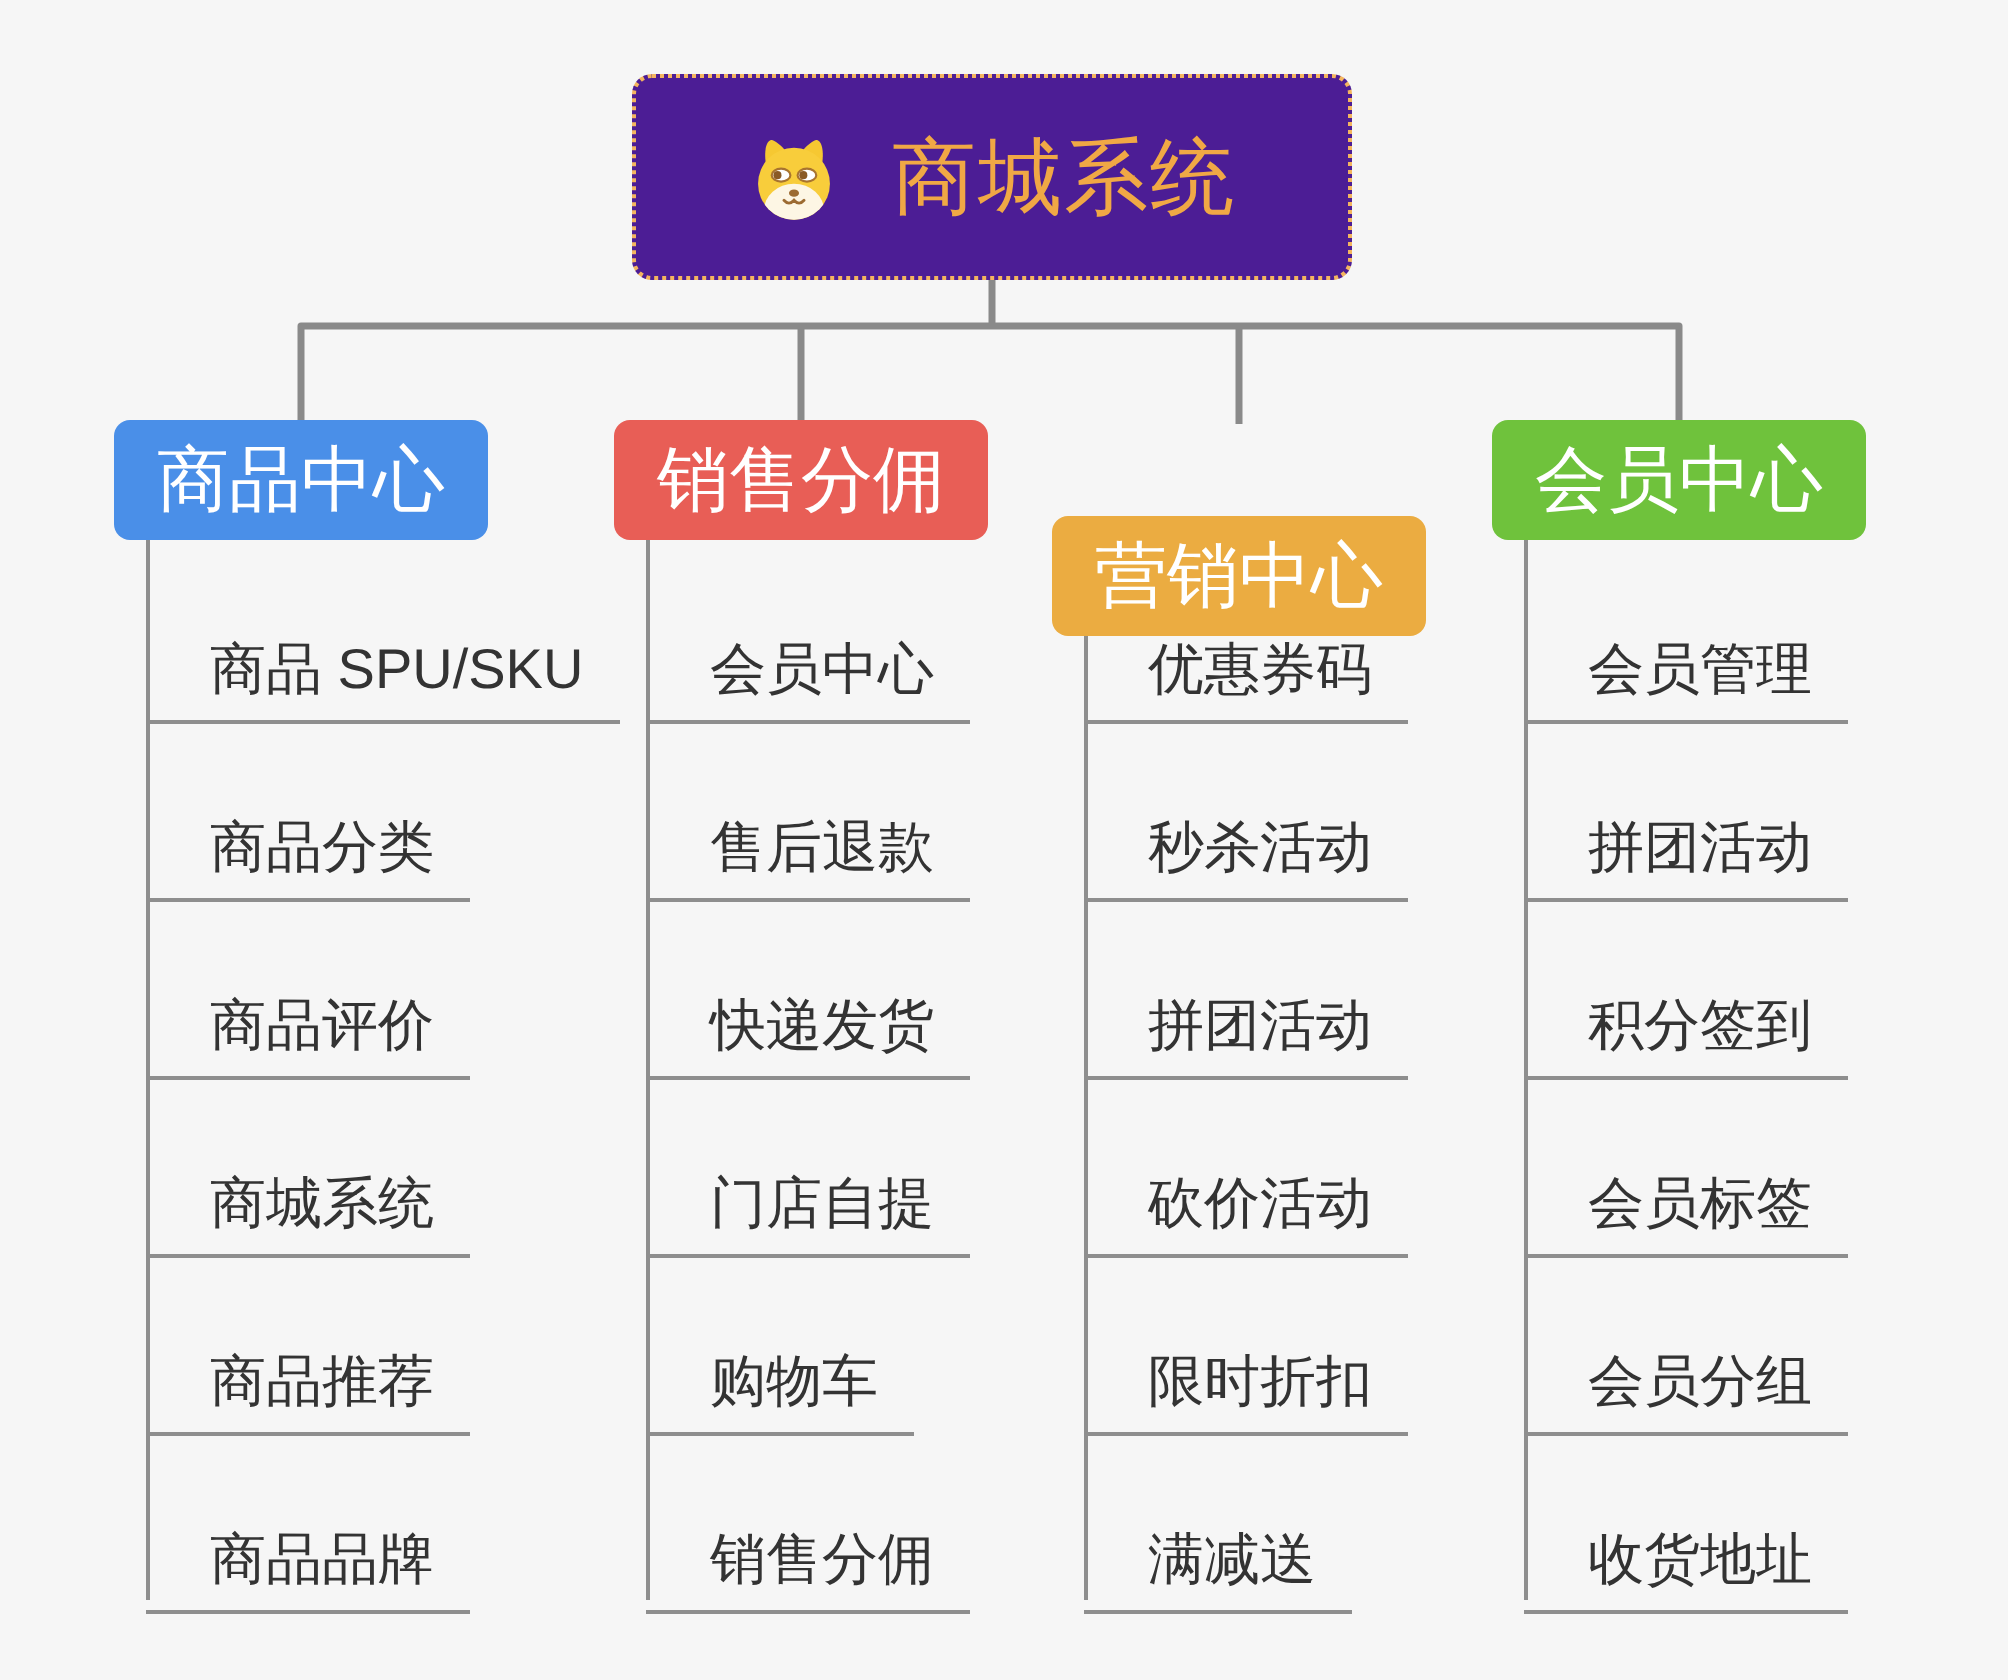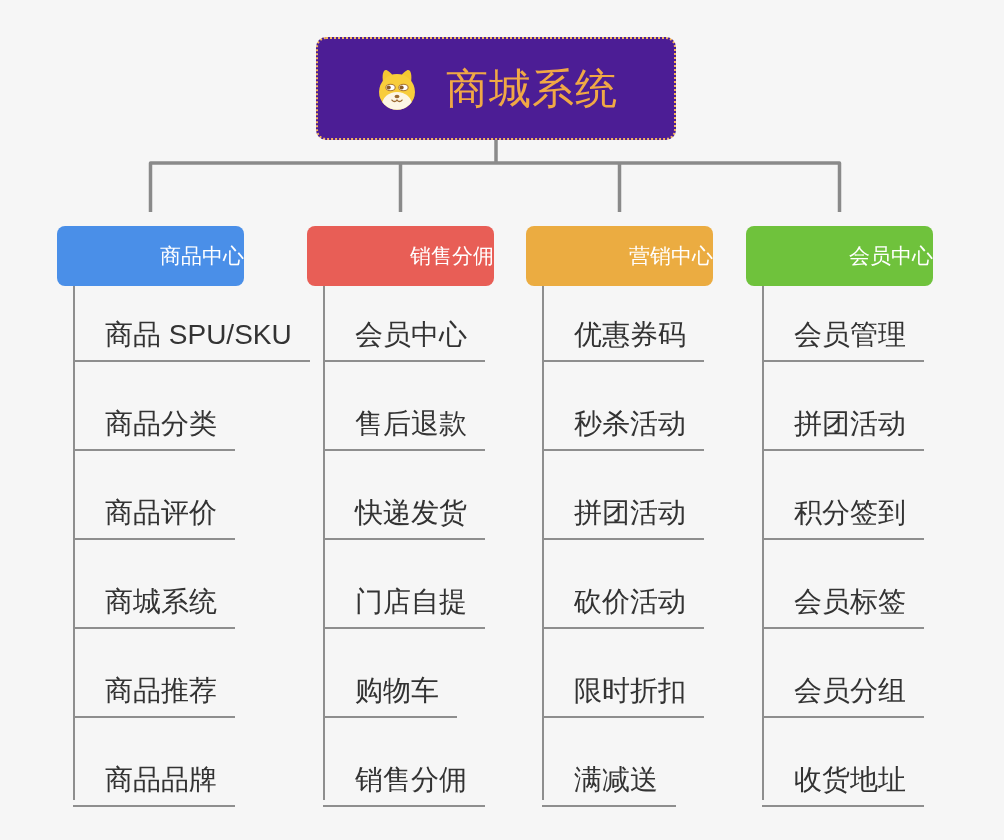--- a/index.html
+++ b/index.html
@@ -38,34 +38,34 @@
   .root-label{
     font-size:42px;
     color:#F0A845;
     letter-spacing:1px;
     white-space:nowrap;
   }
   .dog-icon{display:flex;align-items:center;}
   
   .branch-header{
     position:absolute;
-    top:226px;
+    top:210px;
     width:187px;height:60px;
     border-radius:8px;
     display:flex;
     align-items:center;
-    justify-content:flex-end;
+    justify-content:center;
     color:#FFFFFF;
-    font-size:21px;
+    font-size:36px;
     z-index:2;
     white-space:nowrap;
   }
   .col0 .branch-header{left:57px;}
   .col1 .branch-header{left:307px;}
-  .col2 .branch-header{left:526px;}
+  .col2 .branch-header{left:526px;margin-top:48px;}
   .col3 .branch-header{left:746px;}
   
   .spine{
     position:absolute;
     top:270px;
     width:2px;height:530px;
     background:#8E8E8E;
     z-index:1;
   }
   .col0 .spine{left:73px;}

